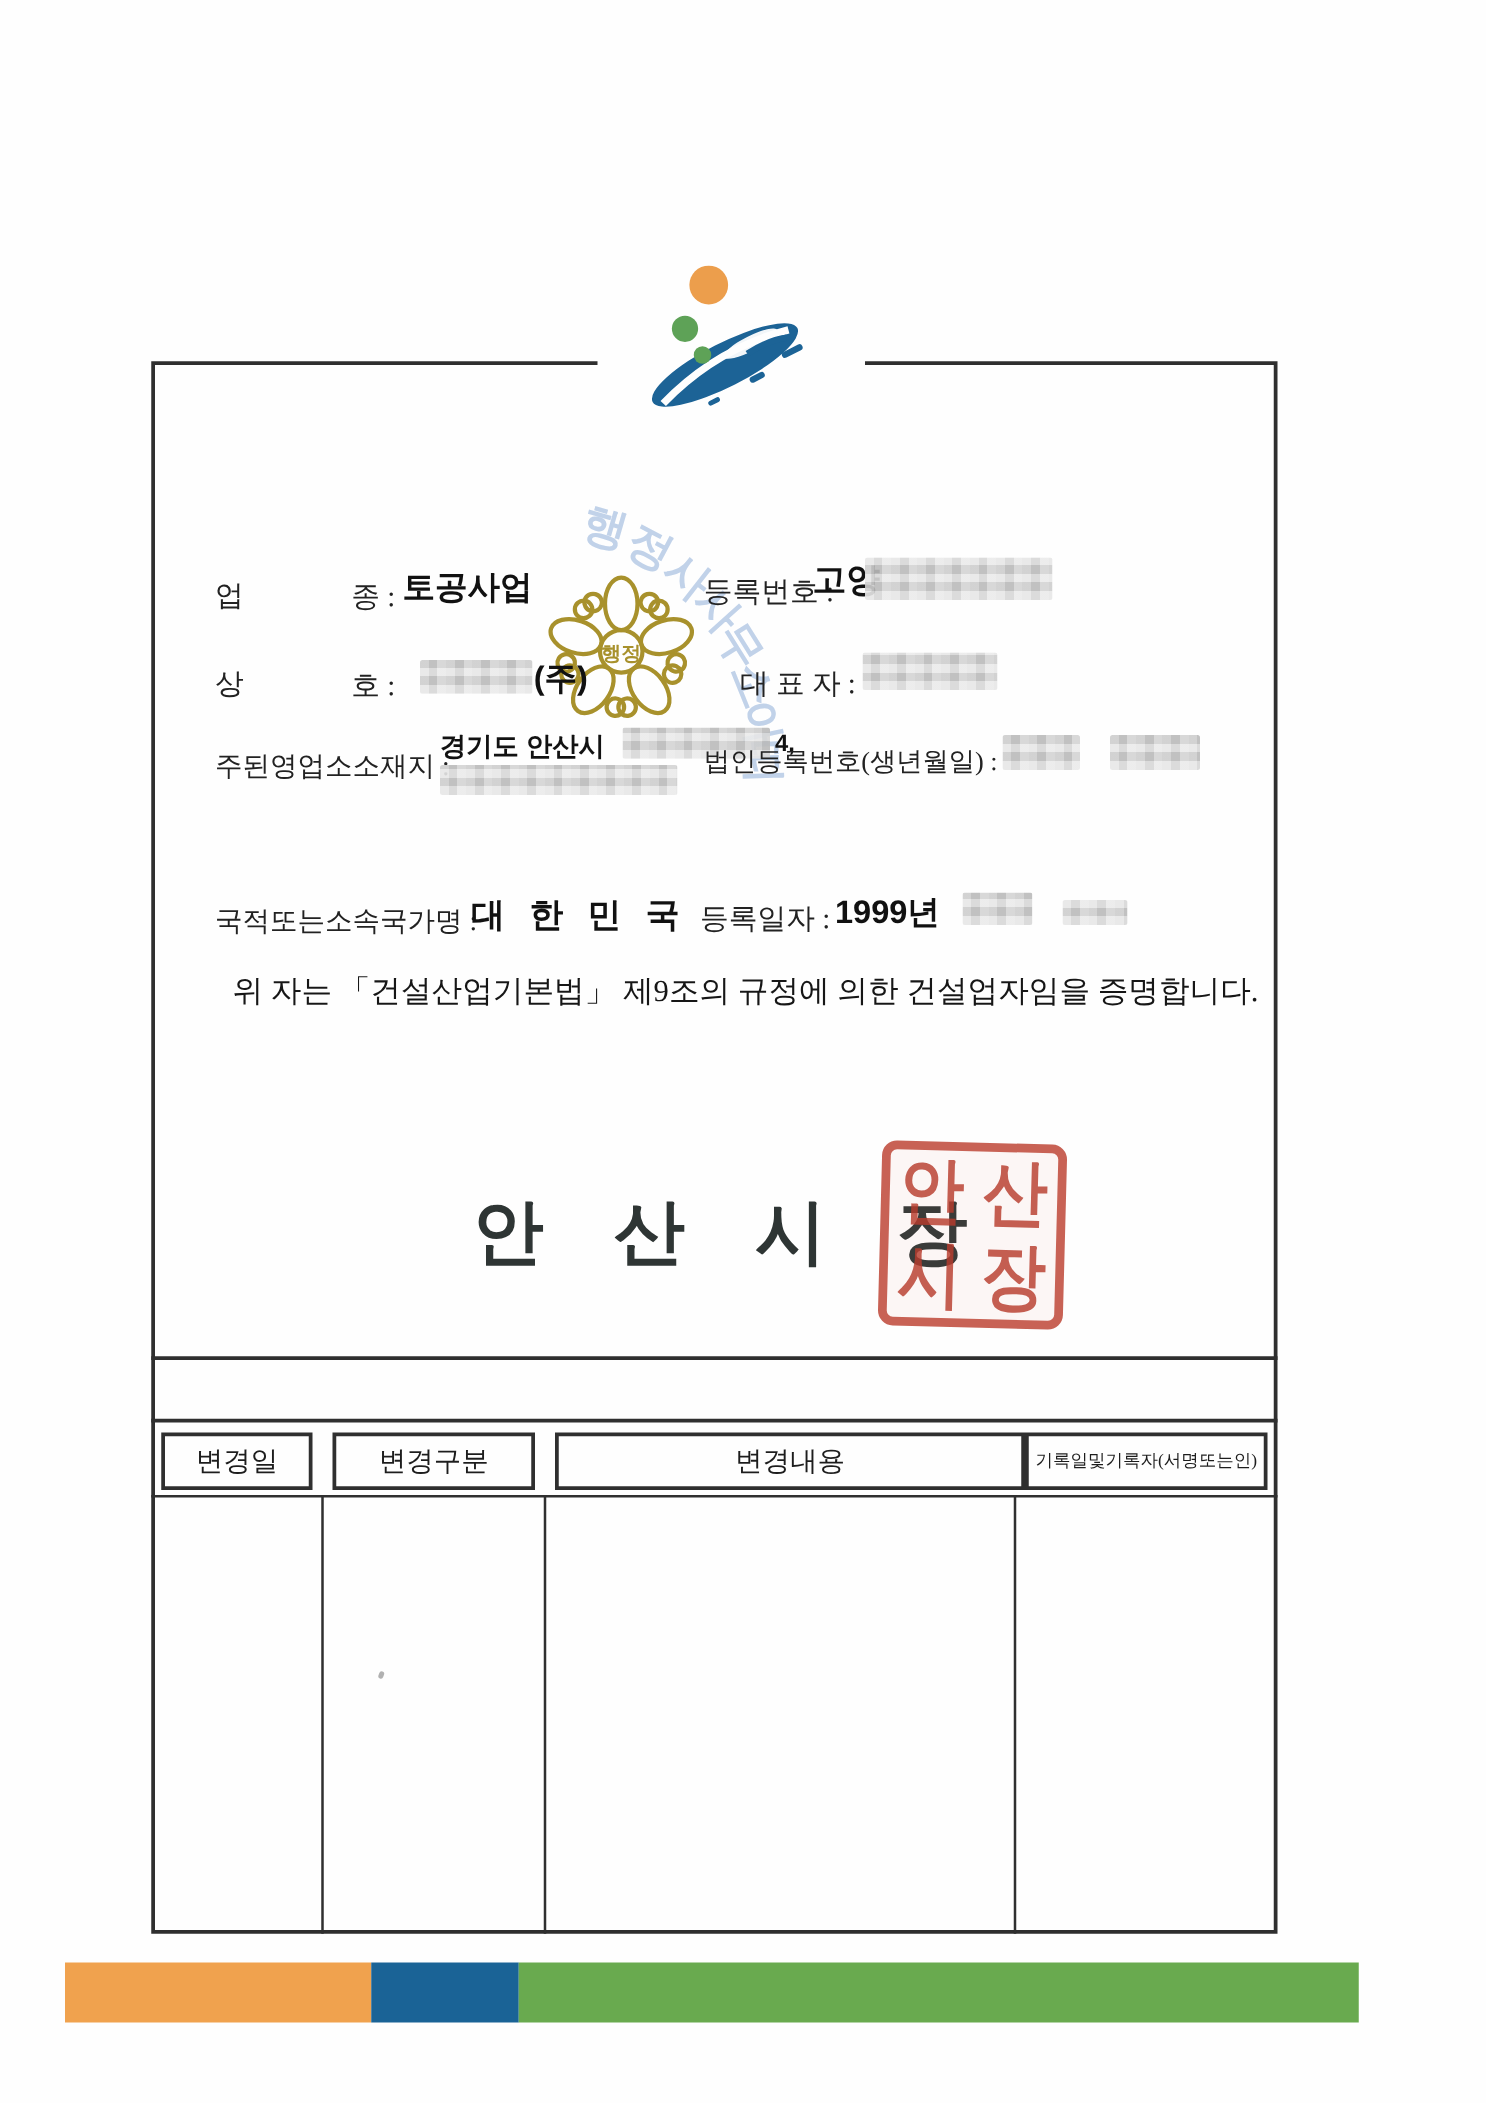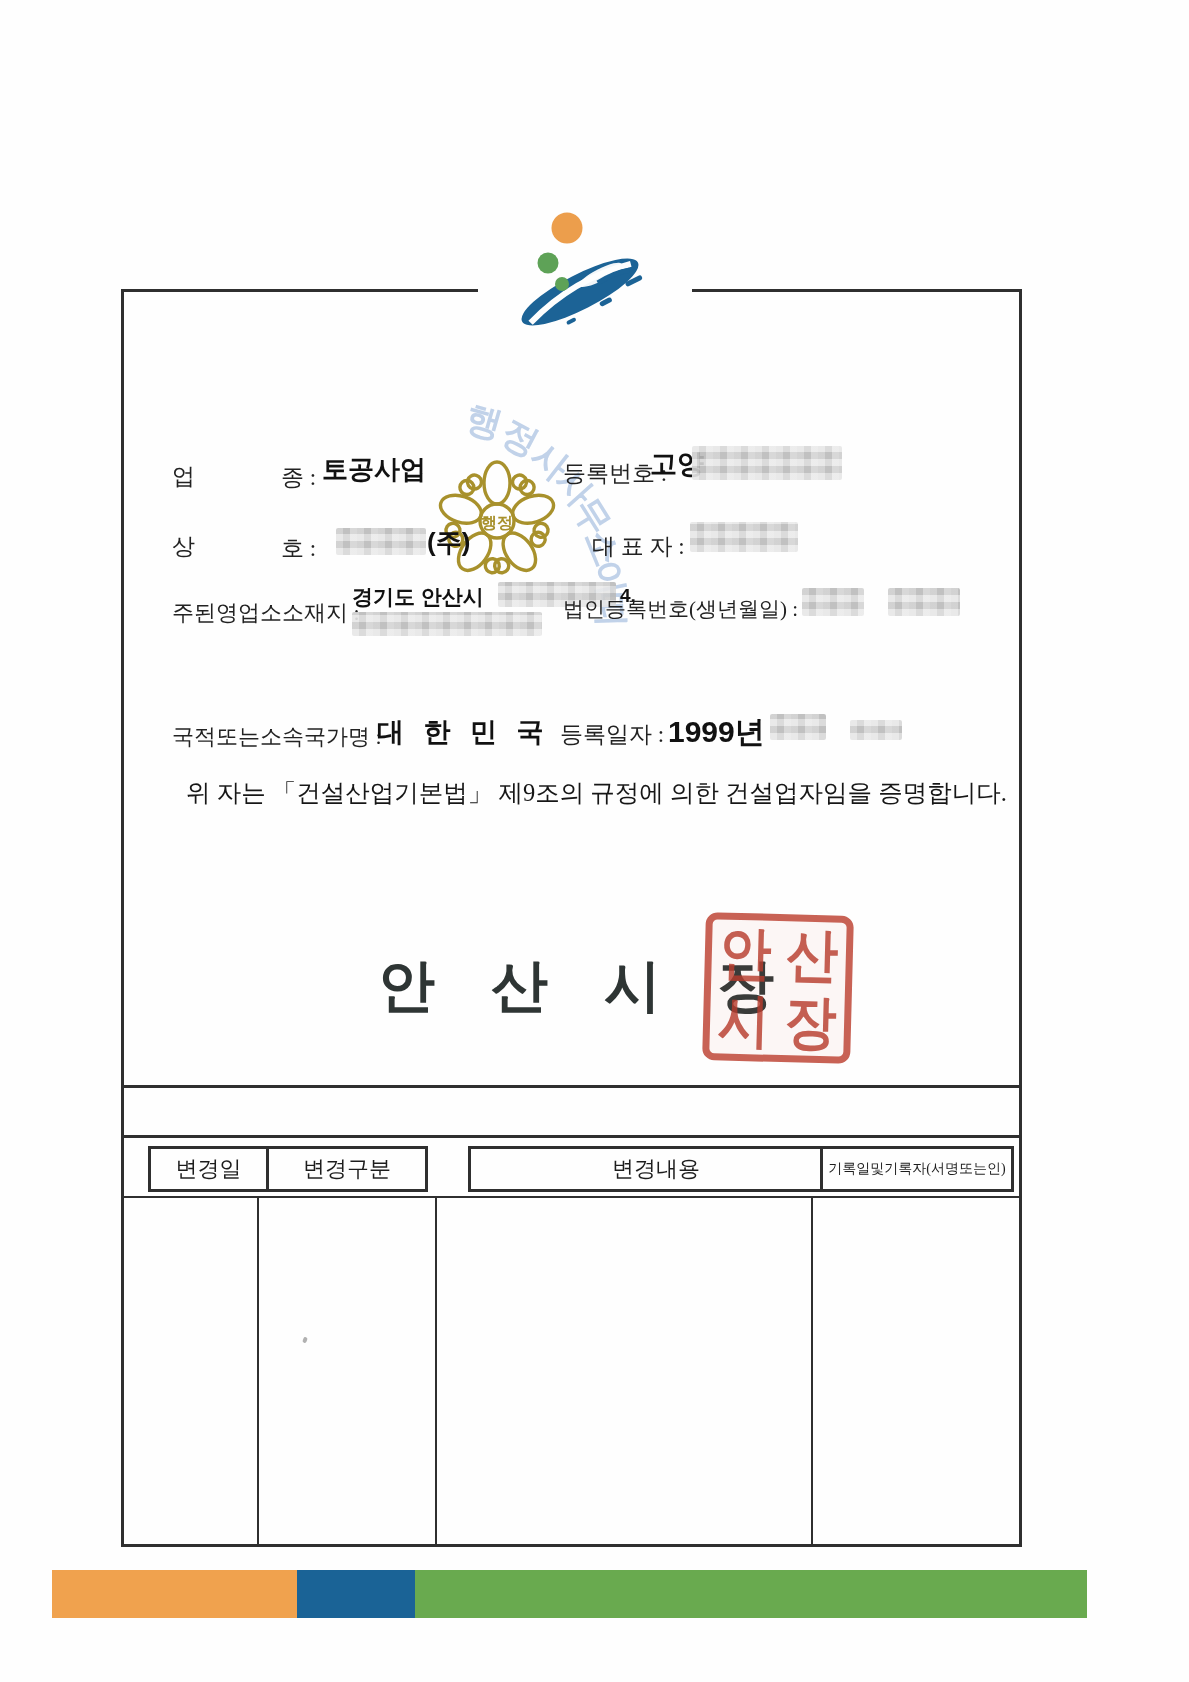--- a/index.html
+++ b/index.html
@@ -58,23 +58,23 @@
         border:7px solid rgba(190,72,56,.85);border-radius:12px;box-sizing:border-box;
         background:rgba(226,137,122,.07);display:grid;grid-template-columns:1fr 1fr;grid-template-rows:1fr 1fr;}
   .seal span{display:flex;align-items:center;justify-content:center;font-size:52px;font-weight:700;
         color:rgba(183,60,45,.82);transform:scaleY(1.12);line-height:1;}
 
   
   .changes-title{left:121px;top:1092px;width:901px;text-align:center;font-size:24px;font-weight:700;
         letter-spacing:20px;text-indent:20px;color:#1d1d1d;z-index:6;}
   .hdr-cell{top:1146px;height:46px;border:3px solid #2f2f2f;box-sizing:border-box;background:#fefefe;
         display:flex;align-items:center;justify-content:center;font-size:22px;color:#1d1d1d;z-index:6;}
-  .hdr-cell.c1{left:129px;width:121px;margin-left:19px;}
+  .hdr-cell.c1{left:129px;width:121px;}
   .hdr-cell.c2{left:266px;width:162px;}
-  .hdr-cell.c3{left:468px;width:376px;}
+  .hdr-cell.c3{left:444px;width:376px;}
   .hdr-cell.c4{left:820px;width:194px;font-size:14px;}
   .vline{top:1196px;width:0;height:351px;border-left:2.5px solid #2f2f2f;z-index:5;}
   .vline.v1{left:257px;}.vline.v2{left:435px;}.vline.v3{left:811px;}
 
   .speck{left:303px;top:1337px;width:4px;height:6px;background:#555;opacity:.45;border-radius:2px;transform:rotate(20deg);z-index:6;}
 
   
   .bar{top:1570px;height:48px;z-index:2;}
   .bar.orange{left:52px;width:245px;background:#f0a24e;}
   .bar.blue{left:297px;width:118px;background:#1a6396;}
@@ -162,21 +162,21 @@
   <div class="abs blur" style="left:498px;top:582px;width:118px;height:25px;"></div>
   <span class="abs val" style="left:620px;top:585px;font-size:19px;">4,</span>
   <div class="abs blur" style="left:352px;top:612px;width:190px;height:24px;"></div>
   <span class="abs lbl" style="left:563px;top:595px;font-size:21px;">법인등록번호(생년월일) :</span>
   <div class="abs blur" style="left:802px;top:588px;width:62px;height:28px;"></div>
   <div class="abs blur" style="left:888px;top:588px;width:72px;height:28px;"></div>
 
   <span class="abs lbl" style="left:172px;top:722px;font-size:22px;">국적또는소속국가명 :</span>
   <span class="abs val" style="left:360px;top:714px;font-size:27px;letter-spacing:6px;padding-left:17px;">대 한 민 국</span>
   <span class="abs lbl" style="left:560px;top:719px;">등록일자 :</span>
-  <span class="abs val" style="left:668px;top:712px;font-size:30px;">1999년</span>
+  <span class="abs val" style="left:668px;top:712px;font-size:26px;">1999년</span>
   <div class="abs blur" style="left:770px;top:714px;width:56px;height:26px;"></div>
   <div class="abs blur" style="left:850px;top:720px;width:52px;height:20px;"></div>
 
   <div class="abs statement">위 자는 「건설산업기본법」 제9조의 규정에 의한 건설업자임을 증명합니다.</div>
 
 
   <div class="abs issuer">안산시장</div>
 
   <div class="abs seal">
     <span>안</span>

